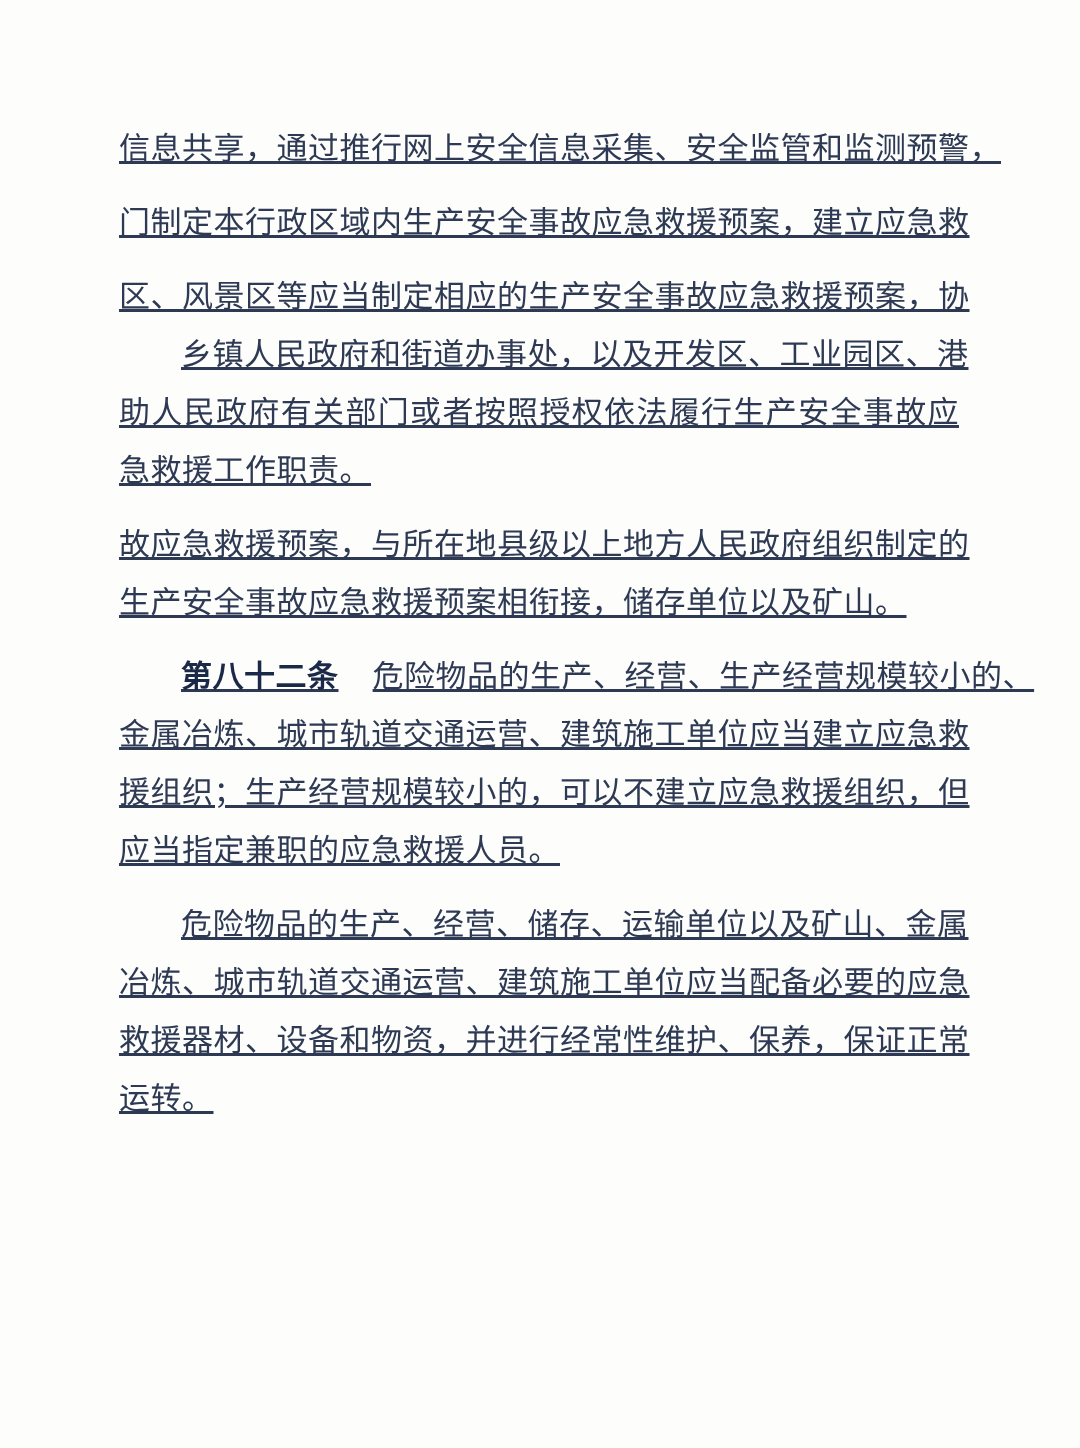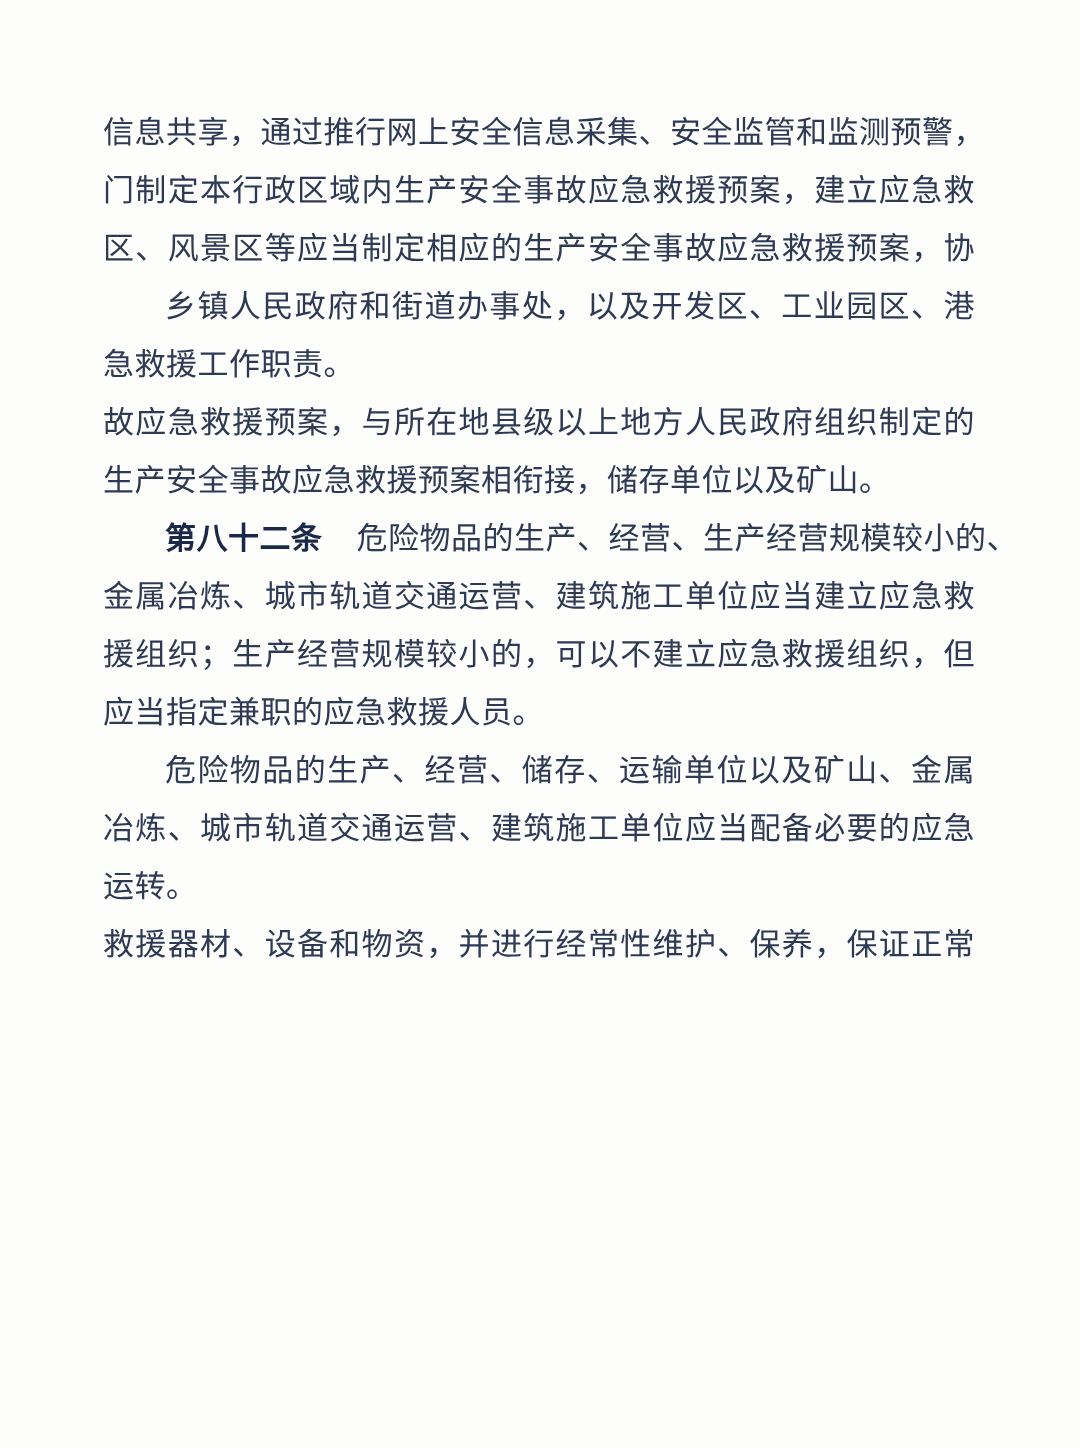--- a/index.html
+++ b/index.html
@@ -21,21 +21,21 @@
     padding: 104px 105px 0 103px;
     background: var(--bg);
   }
   .doc-body {
     width: 872px;
     font-family: "Liberation Serif", "DejaVu Serif", serif;
     font-size: 31px;
     line-height: 58px;
     color: var(--text);
   }
-  .para { margin: 0; padding: 0; }
+  .para { margin: 16px; padding: 0; text-decoration: underline; }
   .line {
     display: block;
     text-align: justify;
     text-align-last: justify;
     white-space: nowrap;
     letter-spacing: 0.5px;
   }
   .line.last-line {
     text-align-last: left;
   }
@@ -56,32 +56,33 @@
   <div class="doc-body">
       <div class="para continuation">
         <span class="line">信息共享，通过推行网上安全信息采集、安全监管和监测预警，</span>
       </div>
       <div class="para article">
         <span class="line">门制定本行政区域内生产安全事故应急救援预案，建立应急救</span>
       </div>
       <div class="para indented">
         <span class="line">区、风景区等应当制定相应的生产安全事故应急救援预案，协</span>
         <span class="line first-indent">乡镇人民政府和街道办事处，以及开发区、工业园区、港</span>
+        <span class="line">助人民政府有关部门或者按照授权依法履行生产安全事故应</span>
         <span class="line last-line">急救援工作职责。</span>
       </div>
       <div class="para article">
         <span class="line">故应急救援预案，与所在地县级以上地方人民政府组织制定的</span>
         <span class="line last-line">生产安全事故应急救援预案相衔接，储存单位以及矿山。</span>
       </div>
       <div class="para article">
         <span class="line first-indent"><strong class="article-label">第八十二条</strong><span>危险物品的生产、经营、生产经营规模较小的、</span></span>
         <span class="line">金属冶炼、城市轨道交通运营、建筑施工单位应当建立应急救</span>
         <span class="line">援组织；生产经营规模较小的，可以不建立应急救援组织，但</span>
         <span class="line last-line">应当指定兼职的应急救援人员。</span>
       </div>
       <div class="para indented">
         <span class="line first-indent">危险物品的生产、经营、储存、运输单位以及矿山、金属</span>
         <span class="line">冶炼、城市轨道交通运营、建筑施工单位应当配备必要的应急</span>
+        <span class="line">救援器材、设备和物资，并进行经常性维护、保养，保证正常</span>
         <span class="line last-line">运转。</span>
-        <span class="line">救援器材、设备和物资，并进行经常性维护、保养，保证正常</span>
       </div>
     </div>
 </div>
 
 </body></html>

